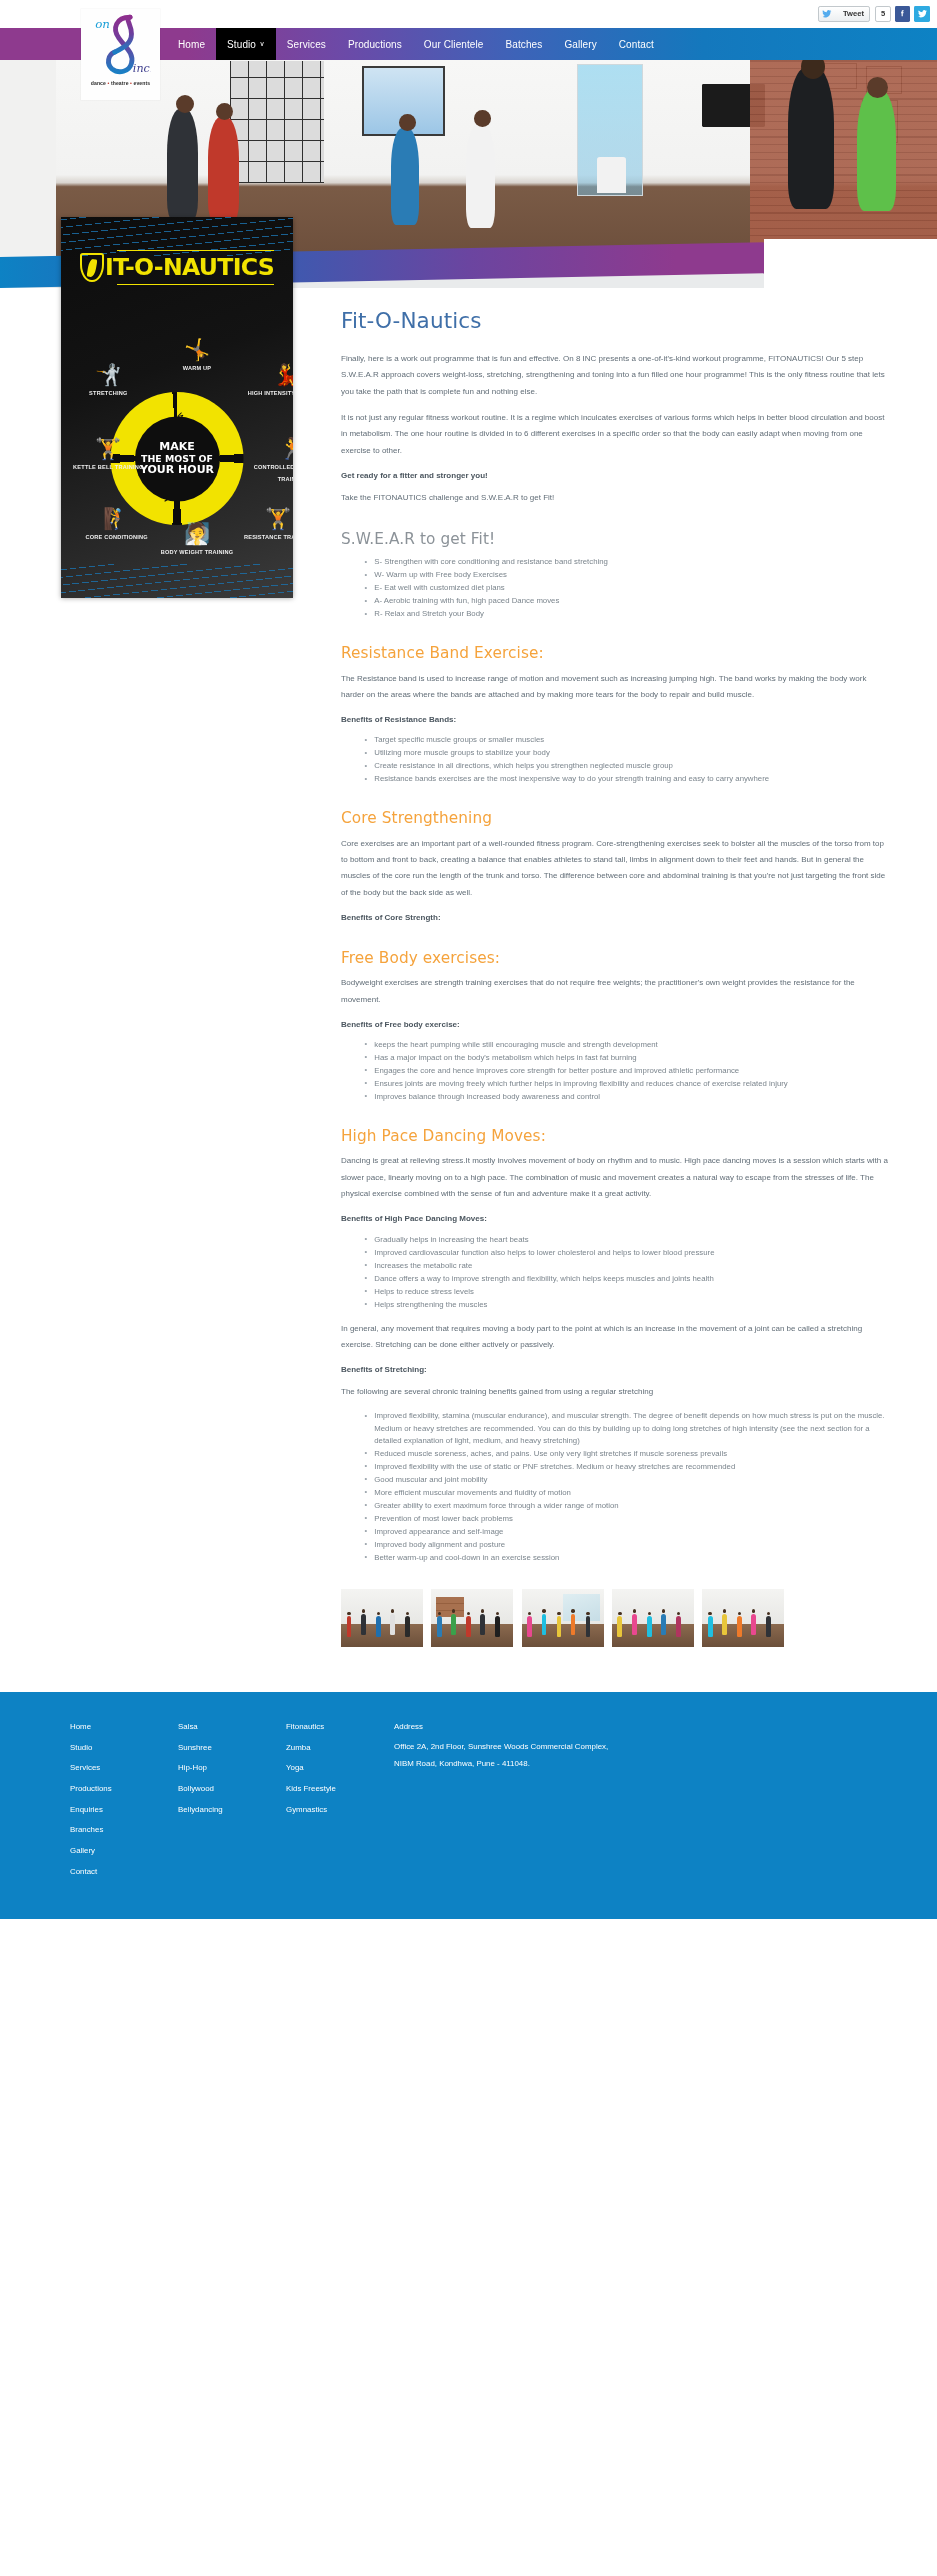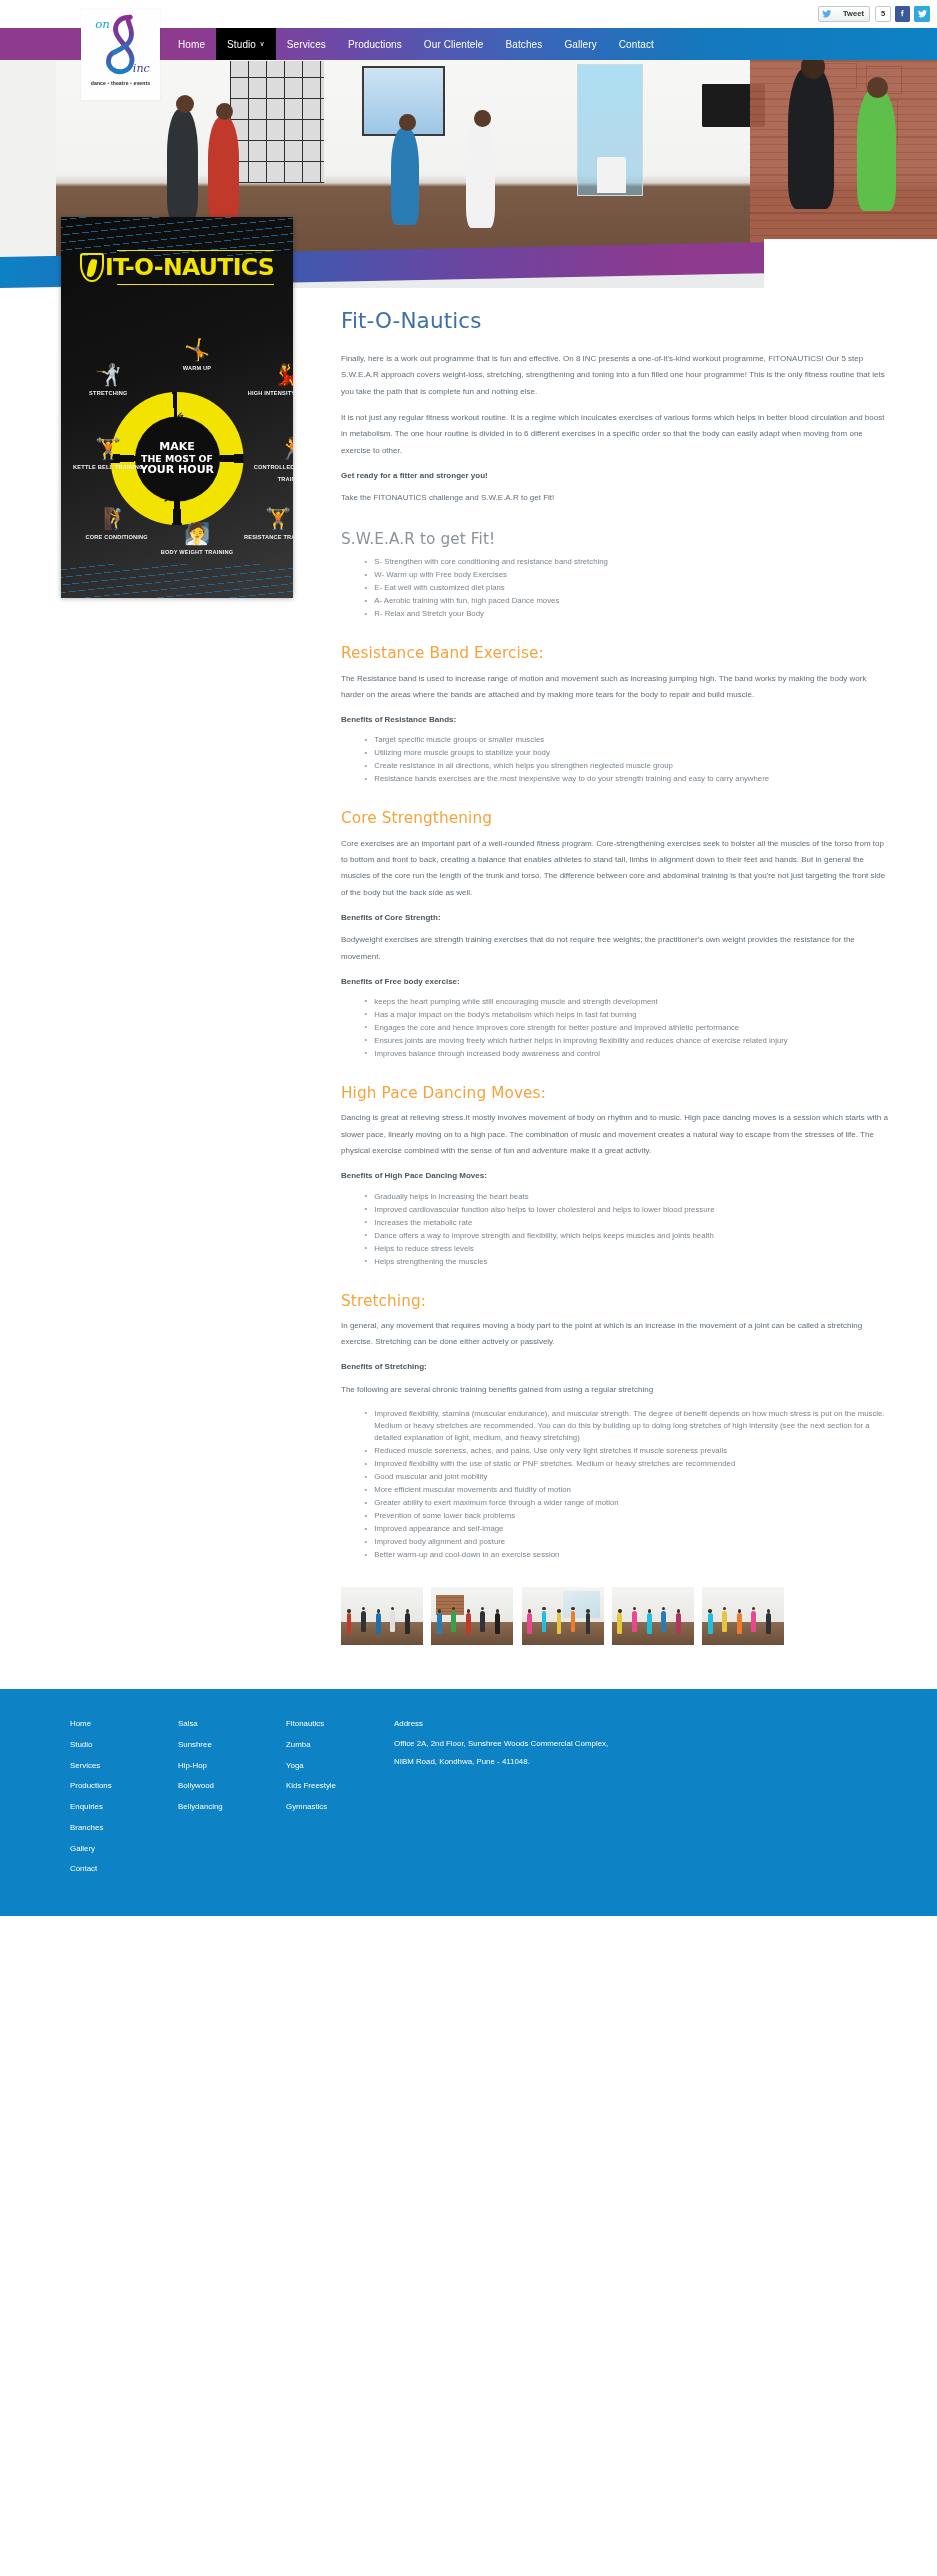--- a/index.html
+++ b/index.html
@@ -437,52 +437,52 @@
       <p class="body bold">Benefits of Resistance Bands:</p>
       <ul class="bullets">
         <li>Target specific muscle groups or smaller muscles</li>
         <li>Utilizing more muscle groups to stabilize your body</li>
         <li>Create resistance in all directions, which helps you strengthen neglected muscle group</li>
         <li>Resistance bands exercises are the most inexpensive way to do your strength training and easy to carry anywhere</li>
       </ul>
       <h2 class="sec-title">Core Strengthening</h2>
       <p class="body">Core exercises are an important part of a well-rounded fitness program. Core-strengthening exercises seek to bolster all the muscles of the torso from top to bottom and front to back, creating a balance that enables athletes to stand tall, limbs in alignment down to their feet and hands. But in general the muscles of the core run the length of the trunk and torso. The difference between core and abdominal training is that you're not just targeting the front side of the body but the back side as well.</p>
       <p class="body bold">Benefits of Core Strength:</p>
+      <h2 class="sec-title">Free Body exercises:</h2>
       <p class="body">Bodyweight exercises are strength training exercises that do not require free weights; the practitioner's own weight provides the resistance for the movement.</p>
       <p class="body bold">Benefits of Free body exercise:</p>
       <ul class="bullets">
         <li>keeps the heart pumping while still encouraging muscle and strength development</li>
         <li>Has a major impact on the body's metabolism which helps in fast fat burning</li>
         <li>Engages the core and hence improves core strength for better posture and improved athletic performance</li>
         <li>Ensures joints are moving freely which further helps in improving flexibility and reduces chance of exercise related injury</li>
         <li>Improves balance through increased body awareness and control</li>
       </ul>
       <h2 class="sec-title">High Pace Dancing Moves:</h2>
       <p class="body">Dancing is great at relieving stress.It mostly involves movement of body on rhythm and to music. High pace dancing moves is a session which starts with a slower pace, linearly moving on to a high pace. The combination of music and movement creates a natural way to escape from the stresses of life. The physical exercise combined with the sense of fun and adventure make it a great activity.</p>
       <p class="body bold">Benefits of High Pace Dancing Moves:</p>
       <ul class="bullets">
         <li>Gradually helps in increasing the heart beats</li>
         <li>Improved cardiovascular function also helps to lower cholesterol and helps to lower blood pressure</li>
         <li>Increases the metabolic rate</li>
         <li>Dance offers a way to improve strength and flexibility, which helps keeps muscles and joints health</li>
         <li>Helps to reduce stress levels</li>
         <li>Helps strengthening the muscles</li>
       </ul>
-      <h2 class="sec-title">Stretching:</h2>
       <p class="body">In general, any movement that requires moving a body part to the point at which is an increase in the movement of a joint can be called a stretching exercise. Stretching can be done either actively or passively.</p>
       <p class="body bold">Benefits of Stretching:</p>
       <p class="body">The following are several chronic training benefits gained from using a regular stretching</p>
       <ul class="bullets">
         <li>Improved flexibility, stamina (muscular endurance), and muscular strength. The degree of benefit depends on how much stress is put on the muscle. Medium or heavy stretches are recommended. You can do this by building up to doing long stretches of high intensity (see the next section for a detailed explanation of light, medium, and heavy stretching)</li>
         <li>Reduced muscle soreness, aches, and pains. Use only very light stretches if muscle soreness prevails</li>
         <li>Improved flexibility with the use of static or PNF stretches. Medium or heavy stretches are recommended</li>
         <li>Good muscular and joint mobility</li>
         <li>More efficient muscular movements and fluidity of motion</li>
         <li>Greater ability to exert maximum force through a wider range of motion</li>
-        <li>Prevention of some lower back problems</li>
+        <li>Prevention of most lower back problems</li>
         <li>Improved appearance and self-image</li>
         <li>Improved body alignment and posture</li>
         <li>Better warm-up and cool-down in an exercise session</li>
       </ul>
     </div>
 
   <div class="gallery" id="gallery">
       <div class="gthumb">
         <div class="g-wall"></div>
         <div class="g-floor"></div>

